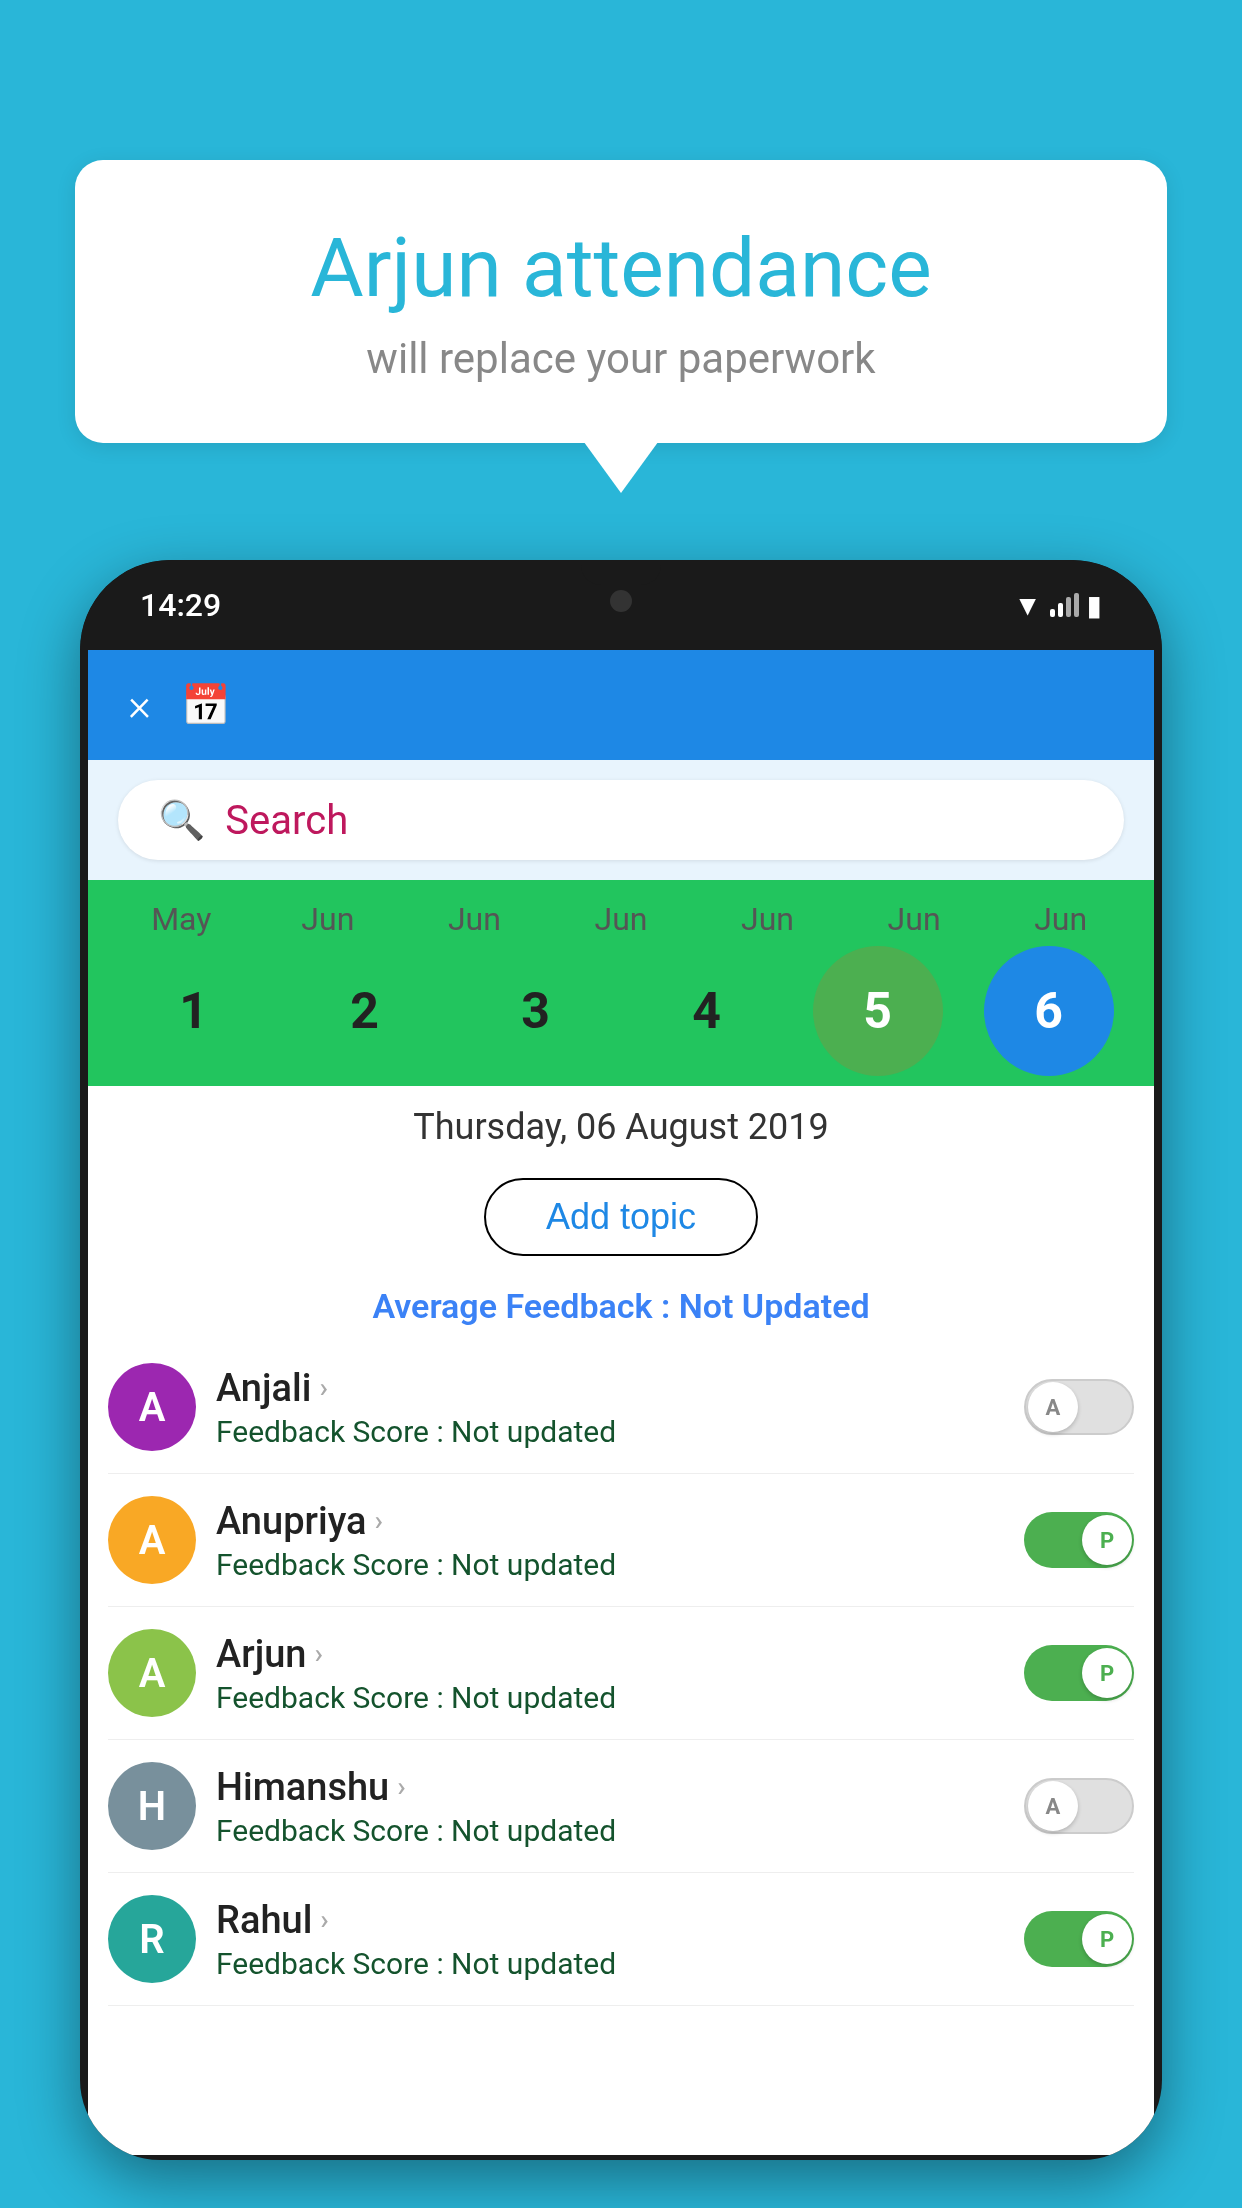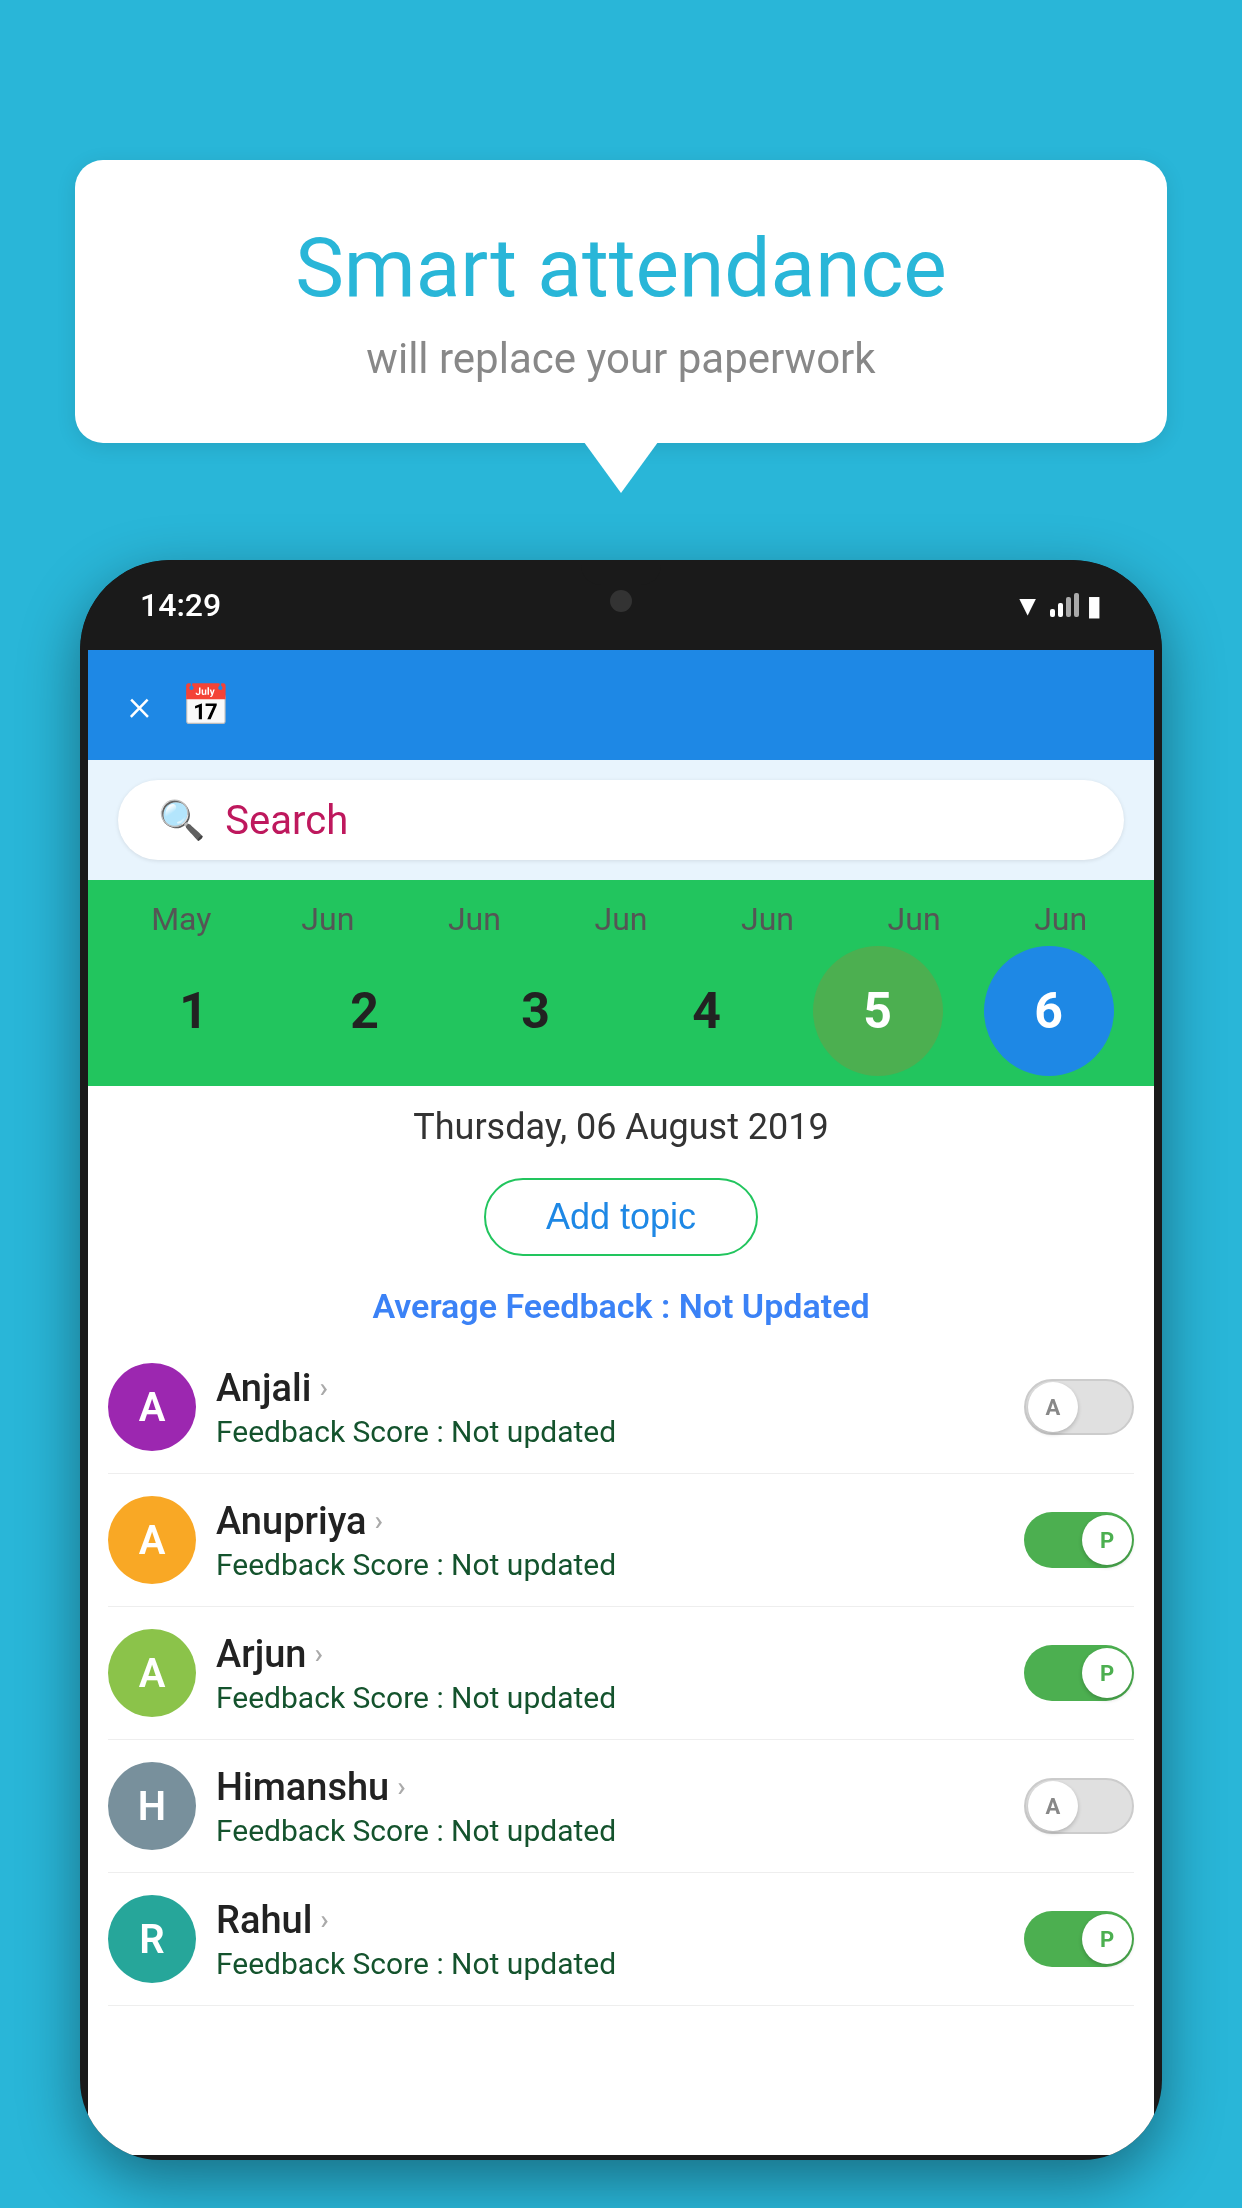--- a/index.html
+++ b/index.html
@@ -256,21 +256,21 @@
       text-align: center;
       padding: 20px 0 10px;
       font-size: 36px;
       color: #333;
     }
 
     
     .add-topic-btn {
       display: block;
       margin: 10px auto;
-      border: 2px solid #22c55e;
+      border: 2px solid #000000;
       border-radius: 40px;
       padding: 16px 60px;
       background: white;
       color: #1e88e5;
       font-size: 36px;
       cursor: pointer;
       width: fit-content;
     }
 
     
@@ -379,21 +379,21 @@
     .toggle.present .toggle-thumb {
       right: 2px;
       color: #4caf50;
     }
   </style>
 </head>
 <body>
 
 <div class="speech-bubble-wrapper">
   <div class="speech-bubble">
-    <div class="bubble-title">Smart attendance</div>
+    <div class="bubble-title">Arjun attendance</div>
     <div class="bubble-subtitle">will replace your paperwork</div>
   </div>
 </div>
 
 <div class="phone-wrapper">
   <div class="phone-frame">
 
     <div class="phone-top-bar">
       <div class="phone-notch"></div>
       <div class="phone-camera"></div>

